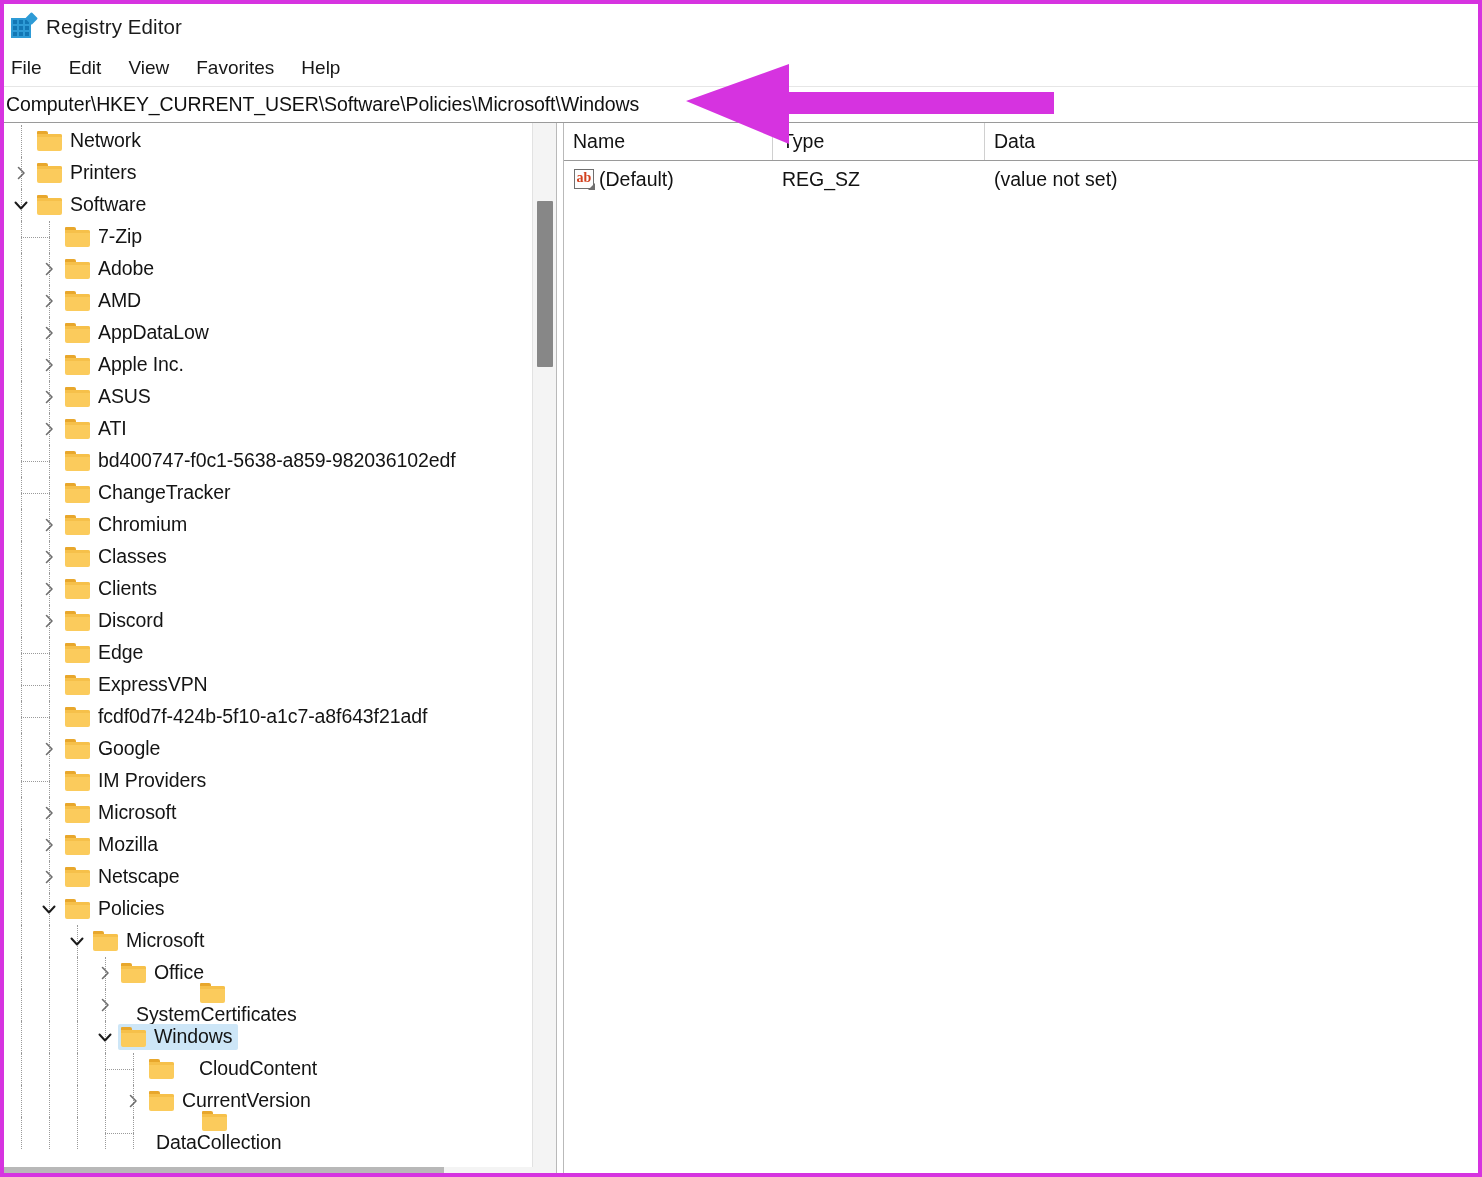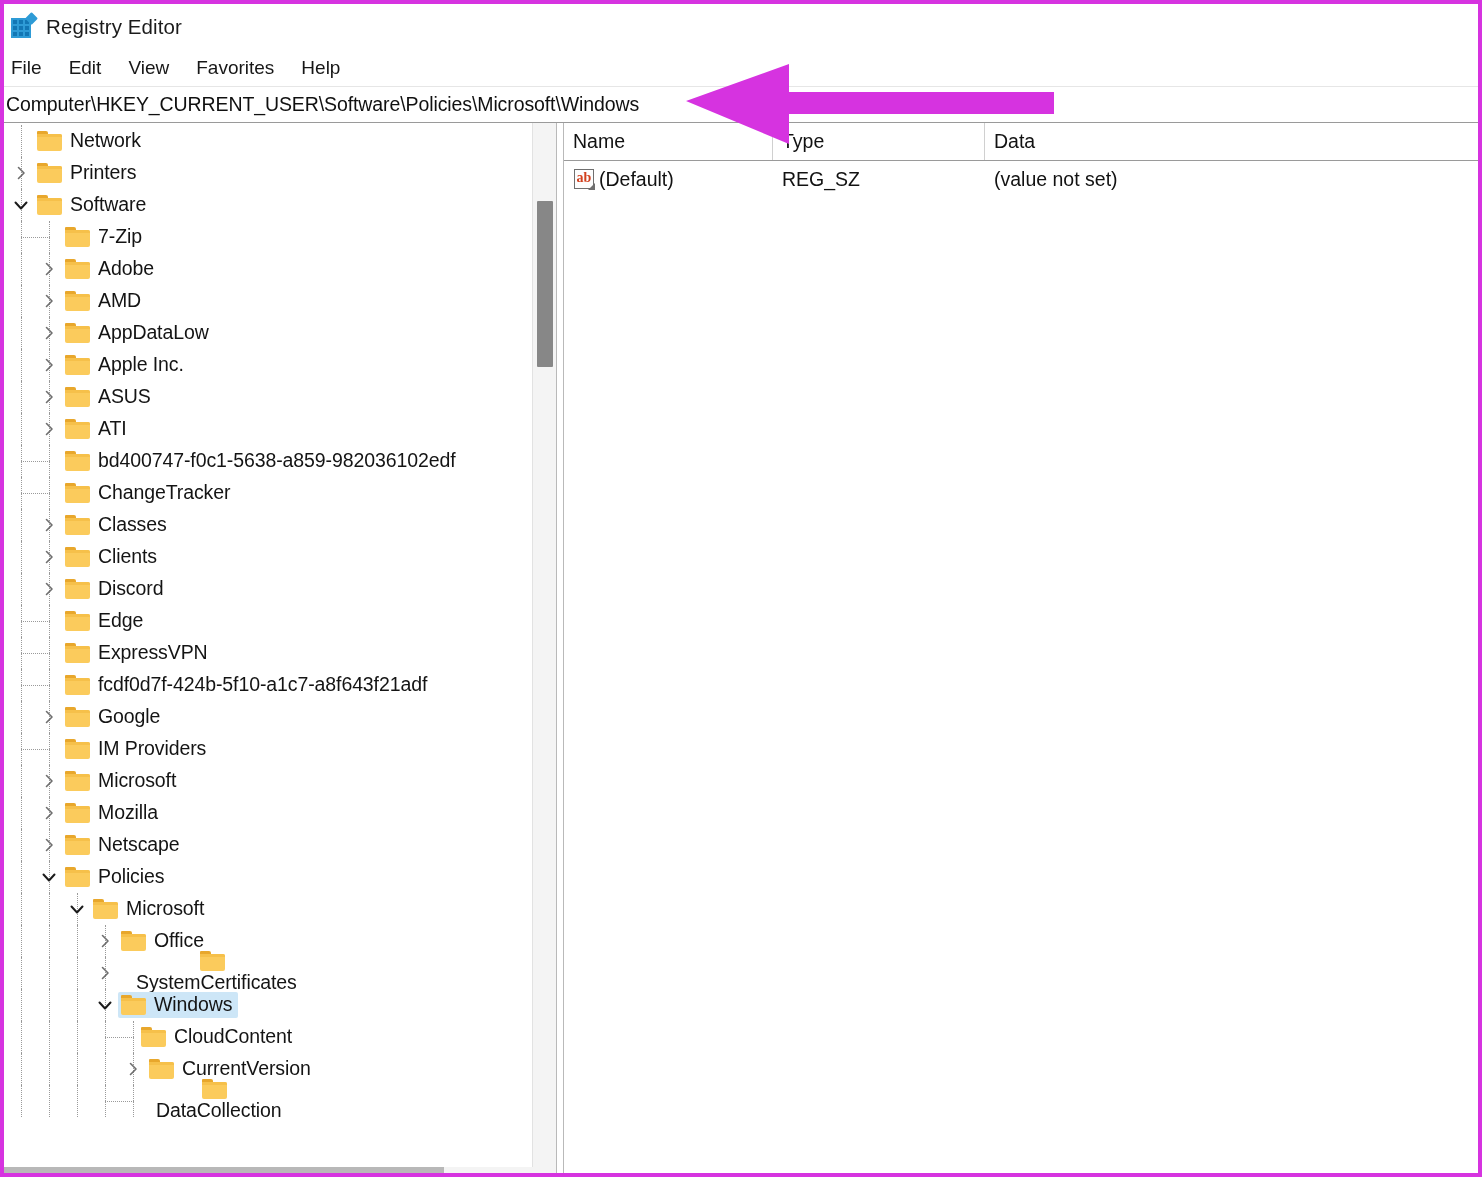--- a/index.html
+++ b/index.html
@@ -499,20 +499,36 @@
             <div class="twisty" style="left: 34px;">
               <svg width="11" height="16" viewBox="0 0 11 16">
                 <path d="M2.5 2.5 L8 8 L2.5 13.5" fill="none" stroke="#6e6e6e" stroke-width="1.6" stroke-linecap="round" stroke-linejoin="round"></path>
               </svg>
             </div>
             <div class="row-inner" style="position: absolute; left: 58px;">
               <div class="folder">
                 <div class="tab"></div>
                 <div class="body"></div>
               </div>
+              <div class="tree-label">Chromium</div>
+            </div>
+          </div>
+          <div class="tree-row">
+            <div class="guide" style="left: 17px;"></div>
+            <div class="guide" style="left: 45px;"></div>
+            <div class="twisty" style="left: 34px;">
+              <svg width="11" height="16" viewBox="0 0 11 16">
+                <path d="M2.5 2.5 L8 8 L2.5 13.5" fill="none" stroke="#6e6e6e" stroke-width="1.6" stroke-linecap="round" stroke-linejoin="round"></path>
+              </svg>
+            </div>
+            <div class="row-inner" style="position: absolute; left: 58px;">
+              <div class="folder">
+                <div class="tab"></div>
+                <div class="body"></div>
+              </div>
               <div class="tree-label">Classes</div>
             </div>
           </div>
           <div class="tree-row">
             <div class="guide" style="left: 17px;"></div>
             <div class="guide" style="left: 45px;"></div>
             <div class="twisty" style="left: 34px;">
               <svg width="11" height="16" viewBox="0 0 11 16">
                 <path d="M2.5 2.5 L8 8 L2.5 13.5" fill="none" stroke="#6e6e6e" stroke-width="1.6" stroke-linecap="round" stroke-linejoin="round"></path>
               </svg>
@@ -740,21 +756,21 @@
               <div class="tree-label">Windows</div>
             </div>
           </div>
           <div class="tree-row">
             <div class="guide" style="left: 17px;"></div>
             <div class="guide" style="left: 45px;"></div>
             <div class="guide" style="left: 73px;"></div>
             <div class="guide" style="left: 101px;"></div>
             <div class="guide" style="left: 129px;"></div>
             <div class="elbow" style="left: 101px; width: 29px;"></div>
-            <div class="row-inner" style="position: absolute; left: 134px;">
+            <div class="row-inner" style="position: absolute; left: 142px; gap: 17px;">
               <div class="folder">
                 <div class="tab"></div>
                 <div class="body"></div>
               </div>
               <div class="tree-label">CloudContent</div>
             </div>
           </div>
           <div class="tree-row">
             <div class="guide" style="left: 17px;"></div>
             <div class="guide" style="left: 45px;"></div>

